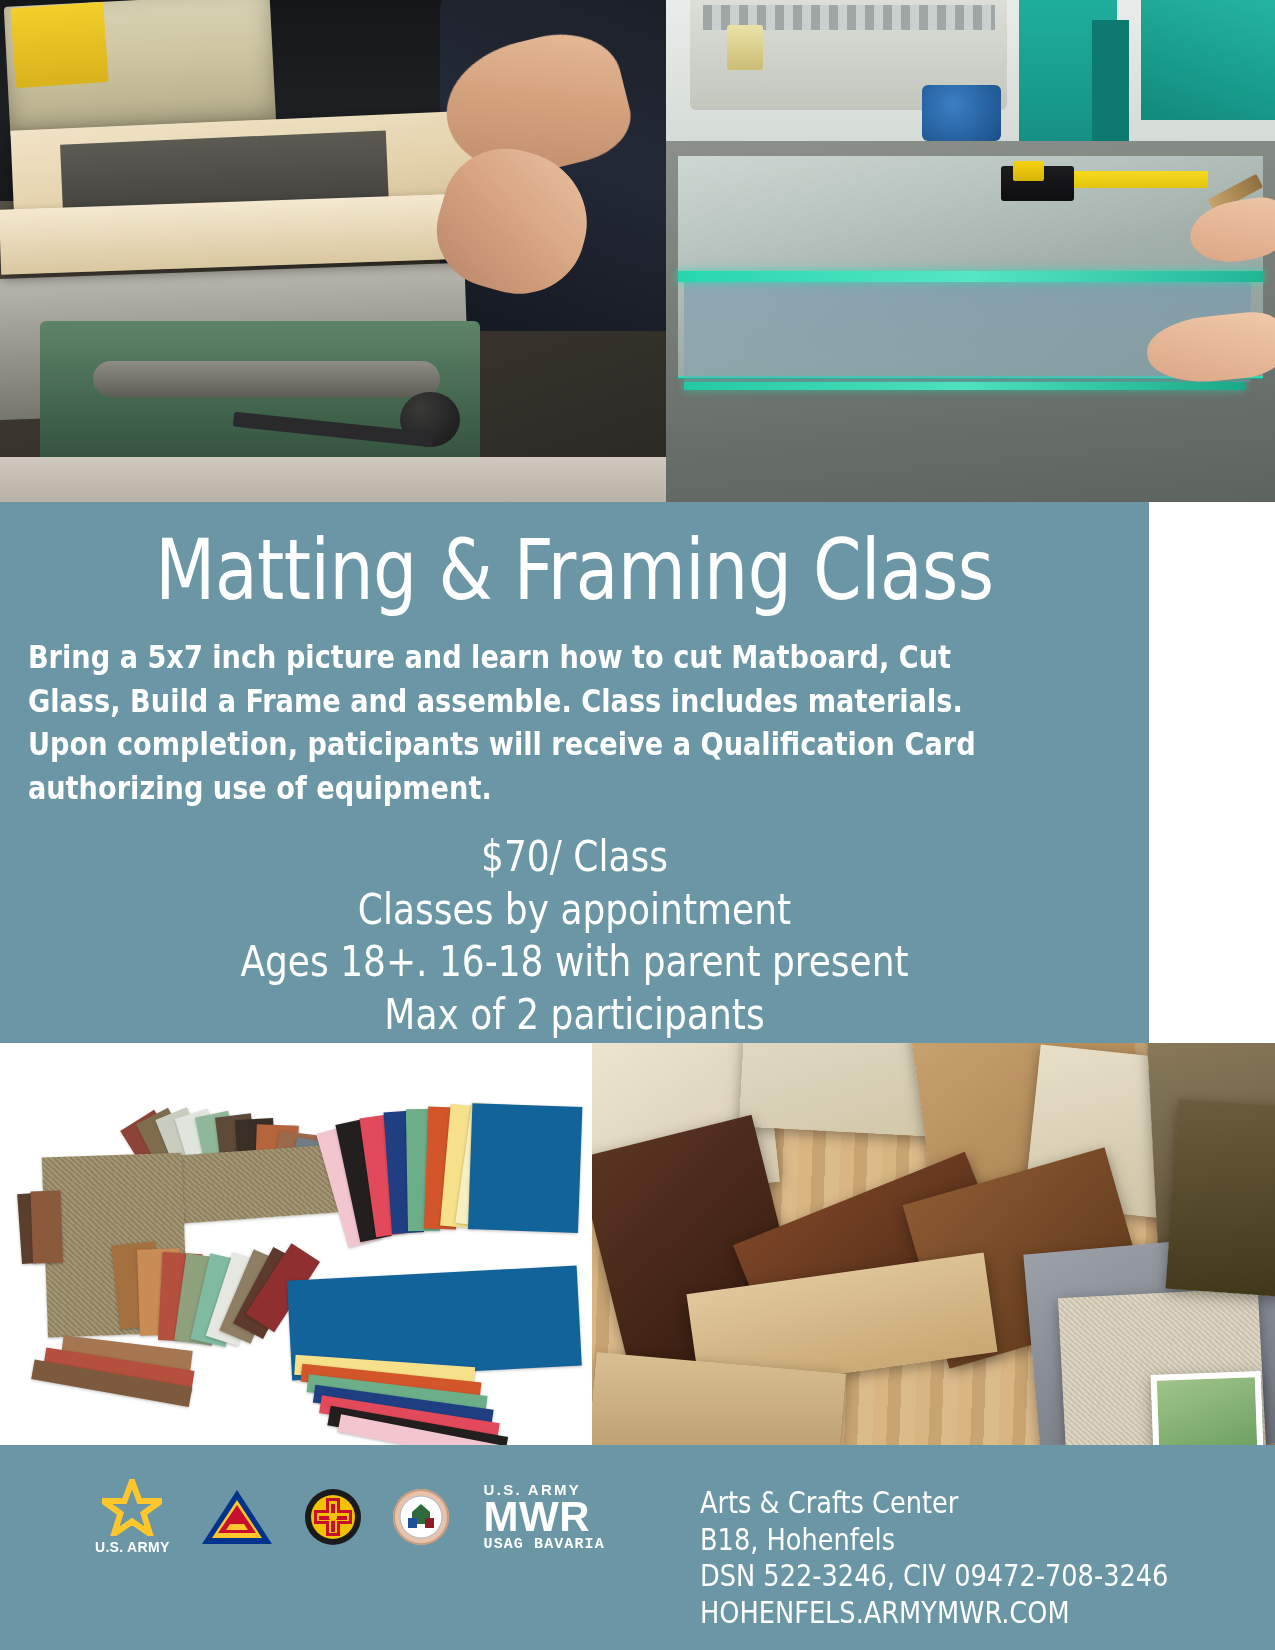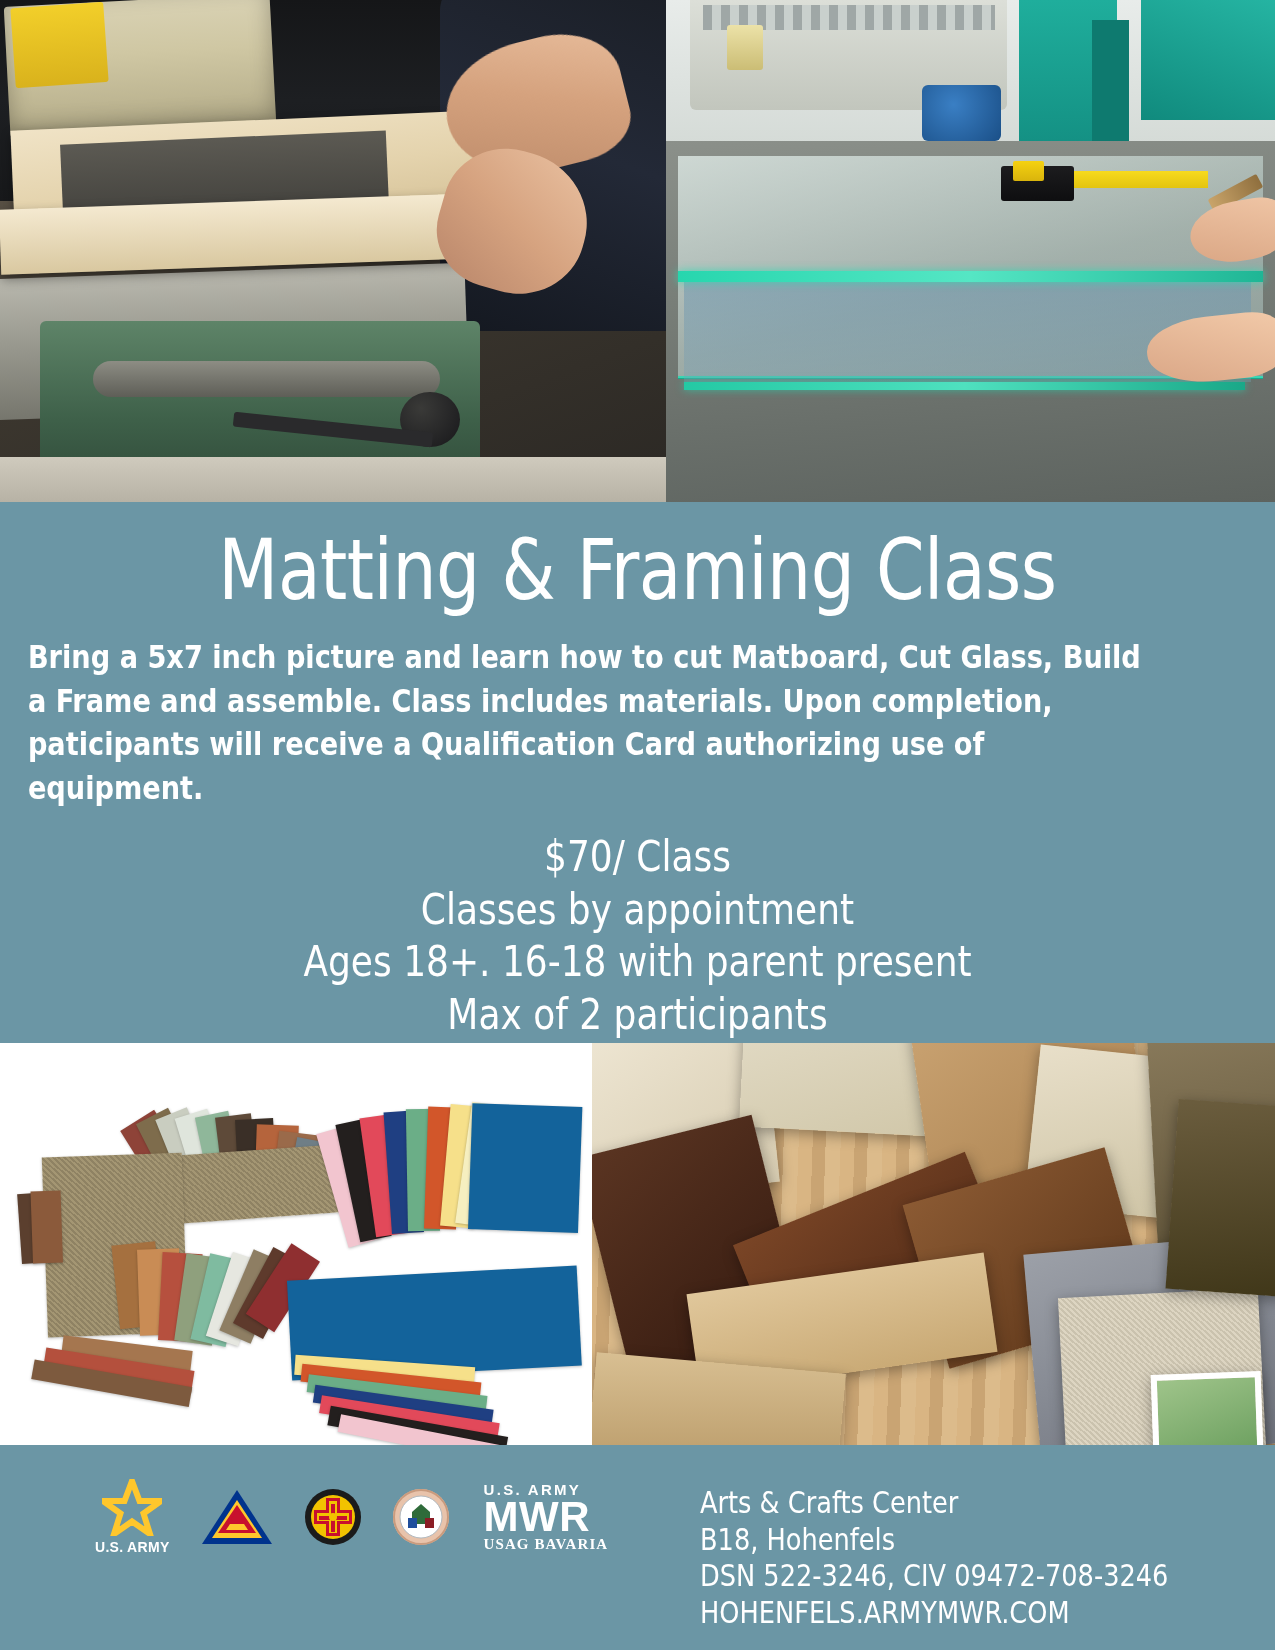--- a/index.html
+++ b/index.html
@@ -92,21 +92,21 @@
       background:linear-gradient(180deg,#f7da1e 0%,#e3c40f 100%); }
   .pg-hand1 { position:absolute; right:-2%; top:40%; width:16%; height:12%;
       background:linear-gradient(200deg,#f0c6a6,#d9a583); border-radius:50% 30% 40% 50%; transform:rotate(-10deg); }
   .pg-hand2 { position:absolute; right:-1%; top:63%; width:22%; height:13%;
       background:linear-gradient(200deg,#f2caa9,#dba headline);
       background:linear-gradient(200deg,#f2caa9,#d9a585); border-radius:46% 24% 30% 50%; transform:rotate(-6deg); }
   .pg-tool { position:absolute; right:2%; top:37%; width:9%; height:3%;
       background:linear-gradient(90deg,#c9a46a,#8f6f3e); border-radius:2px; transform:rotate(-28deg); }
 
   
-  .info-band { position:absolute; left:0; top:502px; width:1275px; height:541px;
+  .info-band { position:absolute; left:0; top:502px; width:1149px; height:541px;
       background:#6b96a5; }
   .title {
       text-align:center; color:#ffffff; font-weight:400;
       font-family:"DejaVu Sans Condensed","Liberation Sans Narrow","Liberation Sans",sans-serif;
       font-size:84px; line-height:1; letter-spacing:-0.5px;
       padding-top:26px;
       transform:scaleX(0.92); transform-origin:center;
   }
   .desc {
       color:#ffffff; font-weight:700;
@@ -149,21 +149,21 @@
       font-family:"Liberation Sans",sans-serif; }
   .patch7 { width:74px; height:58px; }
   .imcom { width:58px; height:58px; }
   .usag { width:58px; height:58px; }
   .mwr { display:flex; flex-direction:column; align-items:flex-start; margin-left:4px; }
   .mwr-top { color:#ffffff; font-size:15px; font-weight:700; letter-spacing:2.3px;
       font-family:"Liberation Sans",sans-serif; }
   .mwr-main { color:#ffffff; font-size:42px; font-weight:700; line-height:0.92; letter-spacing:0.5px;
       font-family:"Liberation Sans",sans-serif; }
   .mwr-sub { color:#ffffff; font-size:15px; font-weight:700; letter-spacing:1.1px;
-      font-family:Liberation Serif, serif; }
+      font-family:Liberation Mono, monospace; }
 
   .contact { position:absolute; left:700px; top:40px; color:#ffffff;
       font-family:"DejaVu Sans Condensed","Liberation Sans Narrow","Liberation Sans",sans-serif;
       font-size:30px; line-height:1.22; font-weight:400;
       transform:scaleX(0.95); transform-origin:left top; }
   .contact div { white-space:nowrap; }
 </style>
 </head>
 <body>
 

